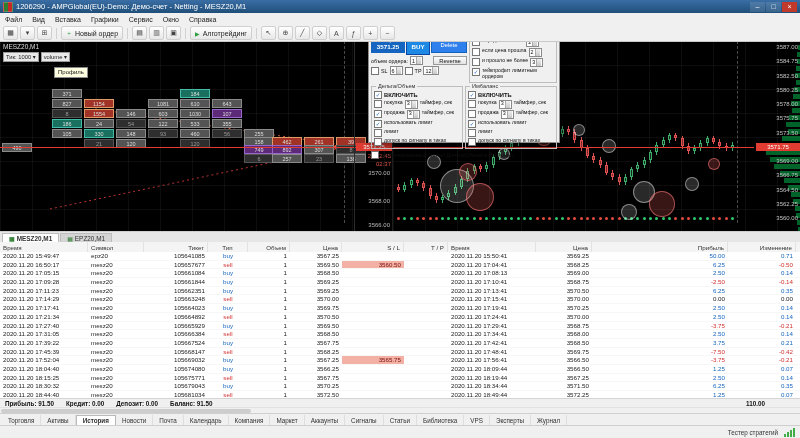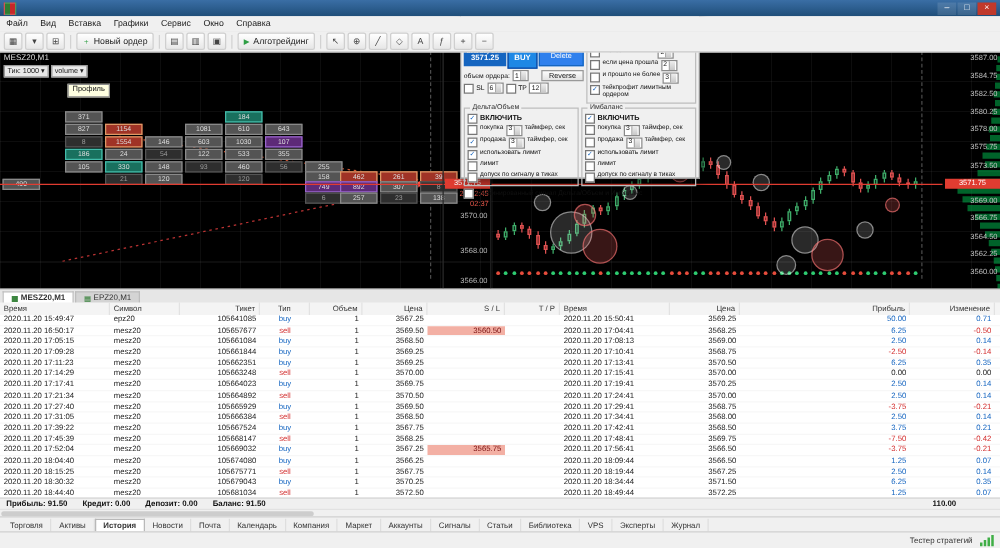--- a/index.html
+++ b/index.html
@@ -136,20 +136,21 @@
              display:flex;align-items:center;font-size:6.3px;color:#333;padding:0 5px;z-index:10}
   .status-right{margin-left:auto;display:flex;align-items:center;gap:6px}
   .connbars{display:flex;align-items:flex-end;gap:1px;height:9px}
   .connbars i{width:2px;background:#3fae46;display:block}
 </style>
 </head>
 <body>
 
 <div class="titlebar">
   <span class="app-icon"></span>
+  <span>1206290 - AMPGlobal(EU)-Demo: Демо-счет - Netting - MESZ20,M1</span>
   <span class="win-btns">
     <span class="win-btn">–</span>
     <span class="win-btn">□</span>
     <span class="win-btn close">×</span>
   </span>
 </div>
 
 <div class="menubar" id="menubar">
     <div class="menu-item">Файл</div>
     <div class="menu-item">Вид</div>

